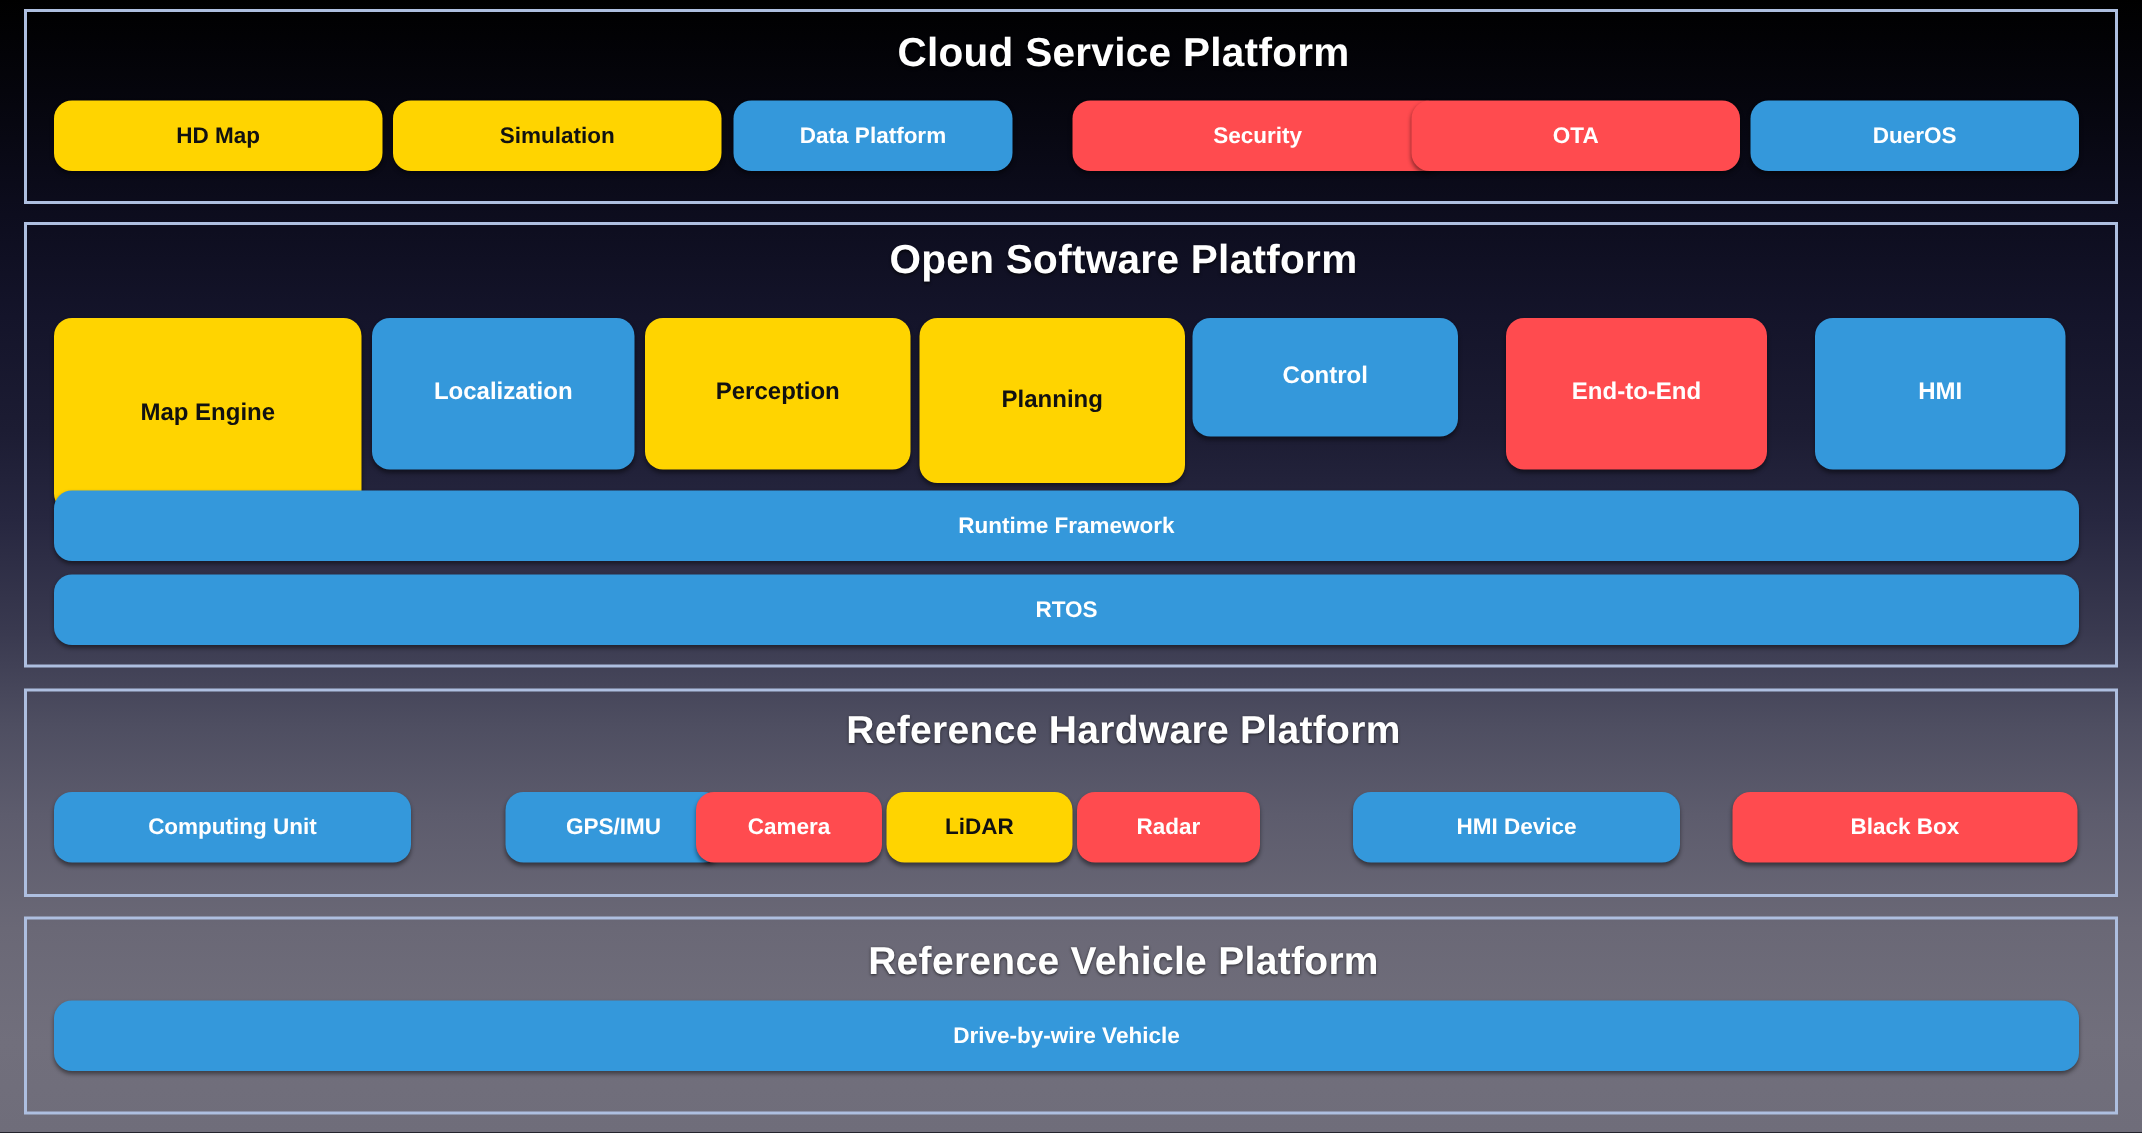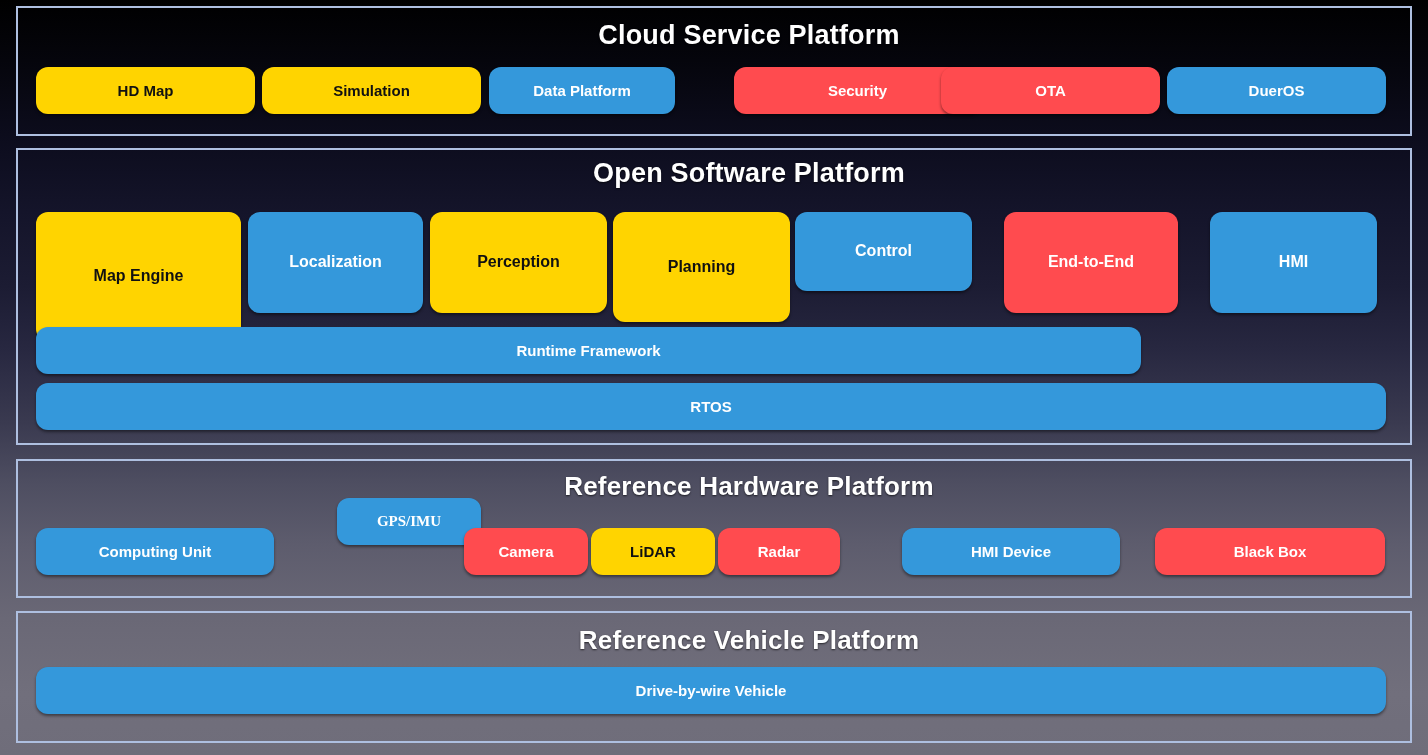--- a/index.html
+++ b/index.html
@@ -76,39 +76,39 @@
   .box.blue   { background: #3498db; color: #ffffff; }
   .box.yellow { background: #ffd400; color: #111111; }
   .box.red    { background: #ff4b4f; color: #ffffff; }
 
   .box.lg { font-size: 16px; }
 
   
   #b-hdmap     { left: 36px;   top: 67px; width: 219px; height: 47px; }
   #b-sim       { left: 262px;  top: 67px; width: 219px; height: 47px; }
   #b-dataplat  { left: 489px;  top: 67px; width: 186px; height: 47px; }
-  #b-security  { left: 734px;  top: 67px; width: 247px; height: 47px; text-align: right; }
+  #b-security  { left: 715px;  top: 67px; width: 247px; height: 47px; text-align: right; }
   #b-ota       { left: 941px;  top: 67px; width: 219px; height: 47px; }
   #b-dueros    { left: 1167px; top: 67px; width: 219px; height: 47px; }
 
   
   #b-mapengine  { left: 36px;   top: 212px; width: 205px; height: 129px; }
   #b-local      { left: 248px;  top: 212px; width: 175px; height: 101px; }
   #b-percep     { left: 430px;  top: 212px; width: 177px; height: 101px; }
   #b-plan       { left: 613px;  top: 212px; width: 177px; height: 110px; }
   #b-control    { left: 795px;  top: 212px; width: 177px; height: 79px; }
   #b-e2e        { left: 1004px; top: 212px; width: 174px; height: 101px; }
   #b-hmi        { left: 1210px; top: 212px; width: 167px; height: 101px; }
 
-  #b-runtime    { left: 36px; top: 327px; width: 1105px; height: 47px; }
+  #b-runtime    { left: 36px; top: 327px; width: 1350px; height: 47px; }
   #b-rtos       { left: 36px; top: 383px; width: 1350px; height: 47px; }
 
   
   #b-compute    { left: 36px;   top: 528px; width: 238px; height: 47px; }
-  #b-gps        { left: 337px;  top: 498px; width: 144px; height: 47px; font-family: Liberation Serif, serif; }
+  #b-gps        { left: 337px;  top: 528px; width: 144px; height: 47px; }
   #b-camera     { left: 464px;  top: 528px; width: 124px; height: 47px; }
   #b-lidar      { left: 591px;  top: 528px; width: 124px; height: 47px; }
   #b-radar      { left: 718px;  top: 528px; width: 122px; height: 47px; }
   #b-hmidev     { left: 902px;  top: 528px; width: 218px; height: 47px; text-align: center; }
   #b-blackbox   { left: 1155px; top: 528px; width: 230px; height: 47px; }
 
   
   #b-dbw        { left: 36px; top: 667px; width: 1350px; height: 47px; }
 </style>
 </head>

